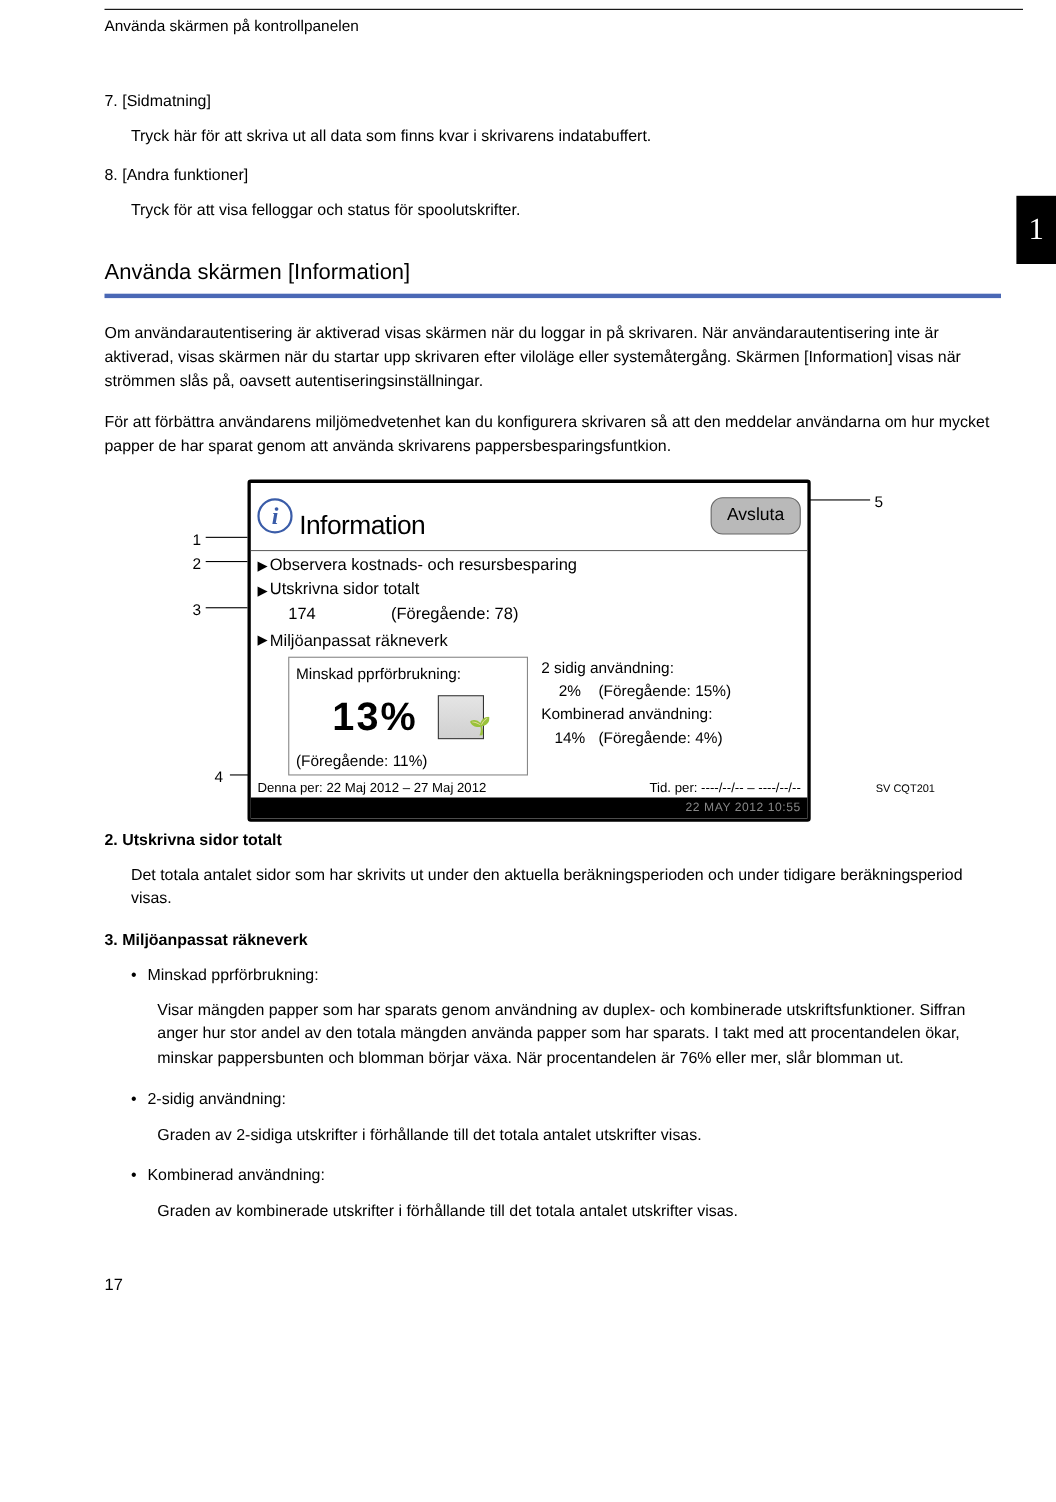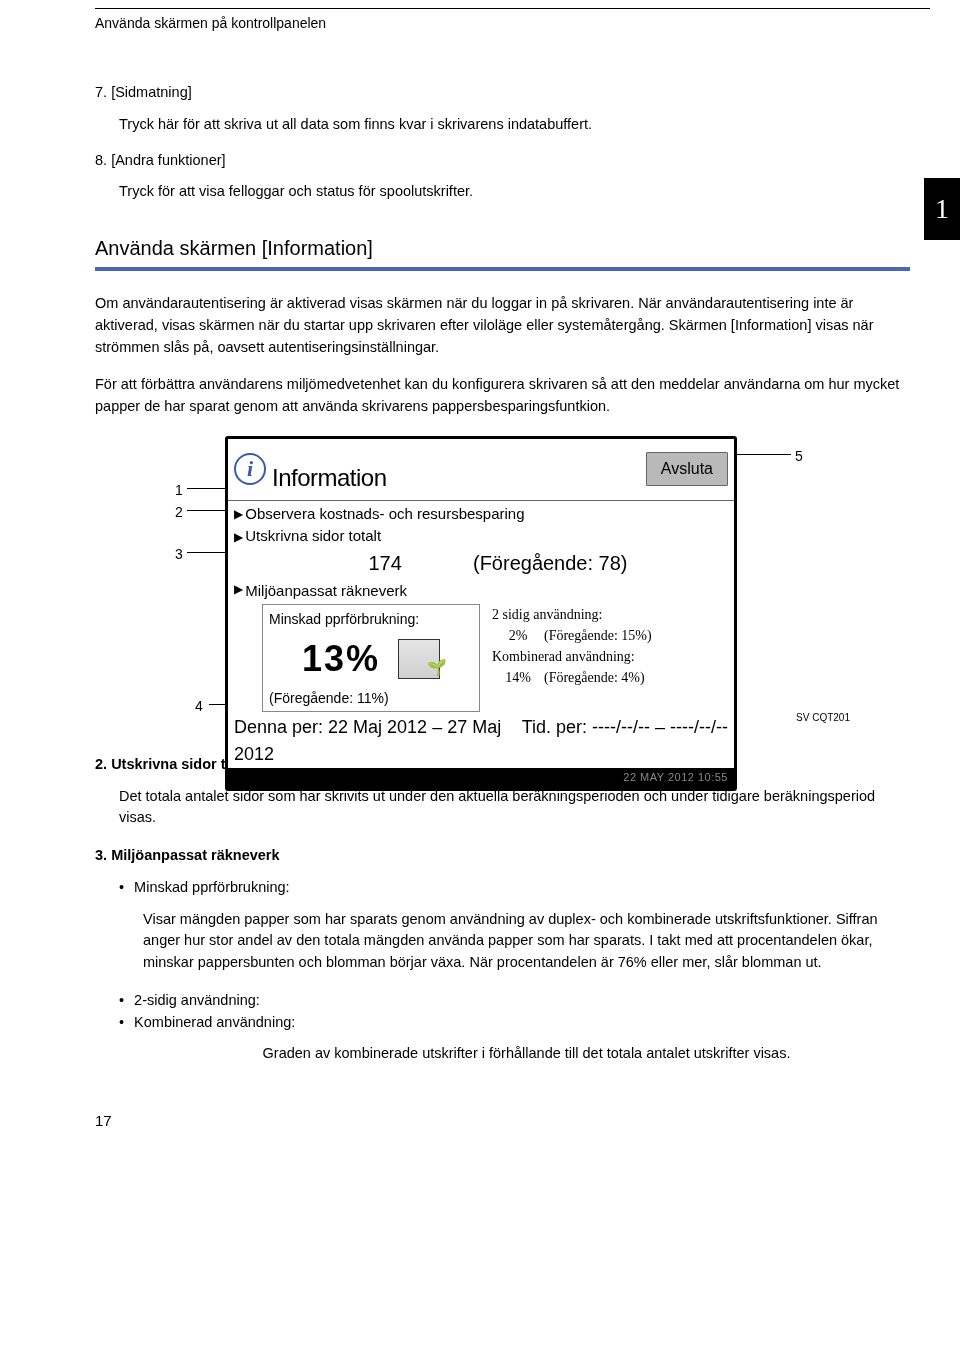--- a/index.html
+++ b/index.html
@@ -19,36 +19,36 @@
   .sec-rule { height: 4px; background: #4a68b5; width: 100%; margin-bottom: 22px; }
   .para { margin-bottom: 16px; }
   .figure-area { position: relative; margin: 18px 0 10px 0; height: 300px; }
   .callout-num { position: absolute; font-size: 14px; }
   .callout-line { position: absolute; background: #000; height: 1px; }
   .callout-line-v { position: absolute; background: #000; width: 1px; }
   .printer-panel { position: absolute; left: 130px; top: 0; width: 512px; border: 3px solid #000; border-radius: 3px; background: #fff; }
   .pp-top { display: flex; align-items: center; padding: 3px 6px 0 6px; }
   .info-icon { width: 32px; height: 32px; border: 2px solid #3a5ca8; border-radius: 50%; display: flex; align-items: center; justify-content: center; font-family: Georgia, serif; font-size: 22px; font-weight: bold; color: #3a5ca8; font-style: italic; margin-right: 6px; flex: none; }
   .info-title { font-size: 24px; font-family: Liberation Sans, sans-serif; letter-spacing: -0.5px; flex: 1; margin-top: 18px; }
-  .exit-btn { background: #b9b9b9; border: 1px solid #666; border-radius: 1px; padding: 4px 14px; font-size: 16px; }
+  .exit-btn { background: #b9b9b9; border: 1px solid #666; border-radius: 11px; padding: 4px 14px; font-size: 16px; }
   .pp-divider { height: 1px; background: #666; margin: 4px 0 2px 0; }
   .pp-row { display: flex; align-items: center; padding: 0 6px; font-size: 15px; }
   .arrow { font-size: 12px; margin-right: 2px; color: #000; }
-  .sub-indent { margin-left: 34px; font-size: 20px; text-align: center; }
+  .sub-indent { margin-left: 34px; font-size: 15px; }
   .sub-indent .spacer { display: inline-block; width: 60px; }
   .pp-row2 { display: flex; align-items: flex-start; padding: 2px 6px 0 6px; font-size: 15px; }
   .eco-box { display: flex; margin: 2px 6px 0 34px; }
   .eco-left { border: 1px solid #888; padding: 4px 6px 2px 6px; width: 218px; font-size: 14px; }
   .eco-big { font-size: 36px; font-weight: bold; text-align: center; padding: 2px 0; letter-spacing: 2px; display: flex; align-items: center; justify-content: center; }
   .eco-paper { width: 42px; height: 40px; border: 1px solid #333; margin-left: 18px; background: linear-gradient(#e5e5e5, #d0d0d0); position: relative; }
   .eco-plant { position: absolute; bottom: -2px; right: -10px; font-size: 16px; color: #2a8a2a; }
-  .eco-right { padding-left: 12px; font-size: 14px; flex: 1; font-family: Liberation Serif, serif; }
+  .eco-right { padding-left: 12px; font-size: 14px; flex: 1; }
   .eco-right .er-row { display: flex; }
   .eco-right .er-pct { width: 52px; text-align: center; }
-  .period-row { font-size: 18px; padding: 2px 6px 0 6px; display: flex; }
+  .period-row { font-size: 12px; padding: 2px 6px 0 6px; display: flex; }
   .period-row .pl { flex: 1; }
   .statusbar { background: #000; color: #888; font-size: 11px; text-align: right; padding: 1px 6px 2px 6px; letter-spacing: 0.5px; }
   .img-id { font-size: 10px; text-align: center; margin-top: 6px; }
   .def-list { list-style: none; margin-top: 18px; }
   .def-list > li { margin-bottom: 16px; }
   .def-num { font-weight: bold; display: inline; }
   .def-title { font-weight: bold; display: inline; }
   .def-body { margin: 10px 0 0 24px; }
   .bullet-list { list-style: none; margin-left: 24px; }
   .bullet-list > li::before { content: "•"; margin-right: 10px; }
@@ -167,22 +167,23 @@
       <li>
         <span class="def-num">3.</span>
         <span class="def-title">Miljöanpassat räkneverk</span>
         <ul class="bullet-list" style="margin-top:10px;">
           <li><span>Minskad pprförbrukning:</span></li>
         </ul>
         <div class="bullet-body" style="margin-left:48px;">Visar mängden papper som har sparats genom användning av duplex- och kombinerade utskriftsfunktioner. Siffran anger hur stor andel av den totala mängden använda papper som har sparats. I takt med att procentandelen ökar, minskar pappersbunten och blomman börjar växa. När procentandelen är 76% eller mer, slår blomman ut.</div>
         <ul class="bullet-list">
           <li><span>2-sidig användning:</span></li>
         </ul>
+        <div class="bullet-body" style="margin-left:48px;">Graden av 2-sidiga utskrifter i förhållande till det totala antalet utskrifter visas.</div>
         <ul class="bullet-list">
           <li><span>Kombinerad användning:</span></li>
         </ul>
-        <div class="bullet-body" style="margin-left:48px;text-align:center;">Graden av kombinerade utskrifter i förhållande till det totala antalet utskrifter visas.</div>
+        <div class="bullet-body" style="margin-left:48px;">Graden av kombinerade utskrifter i förhållande till det totala antalet utskrifter visas.</div>
       </li>
     </ol>
   </div>
 
   <div class="page-num">17</div>
 </div>
 
 </body></html>

